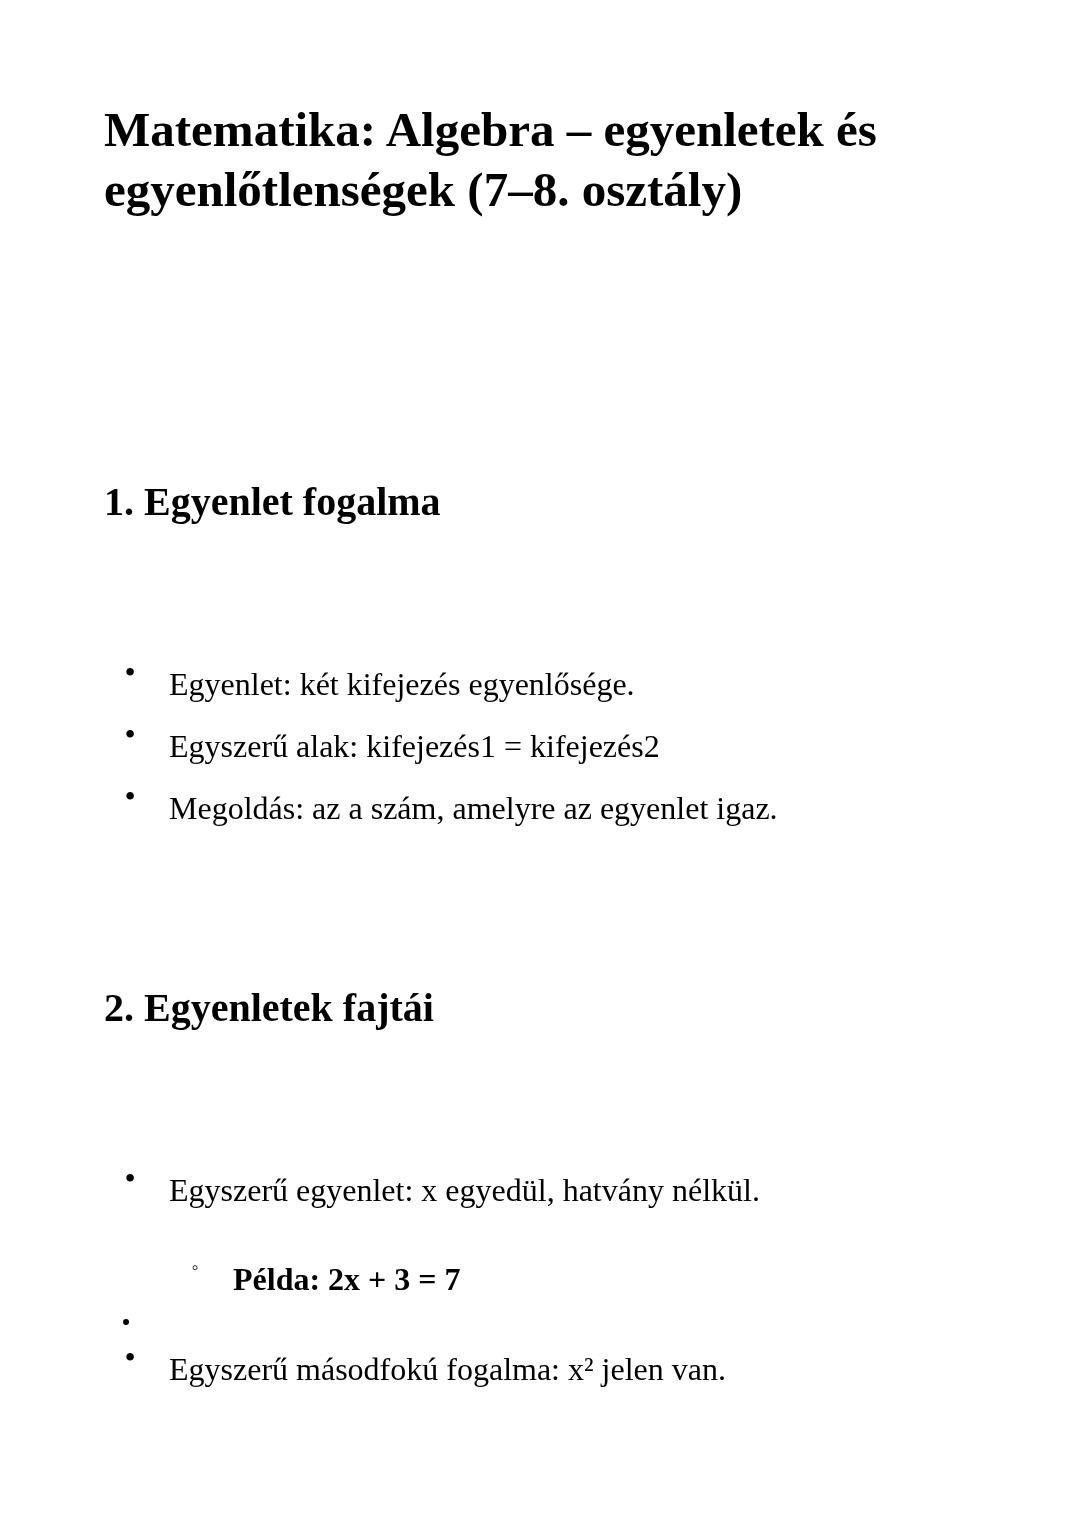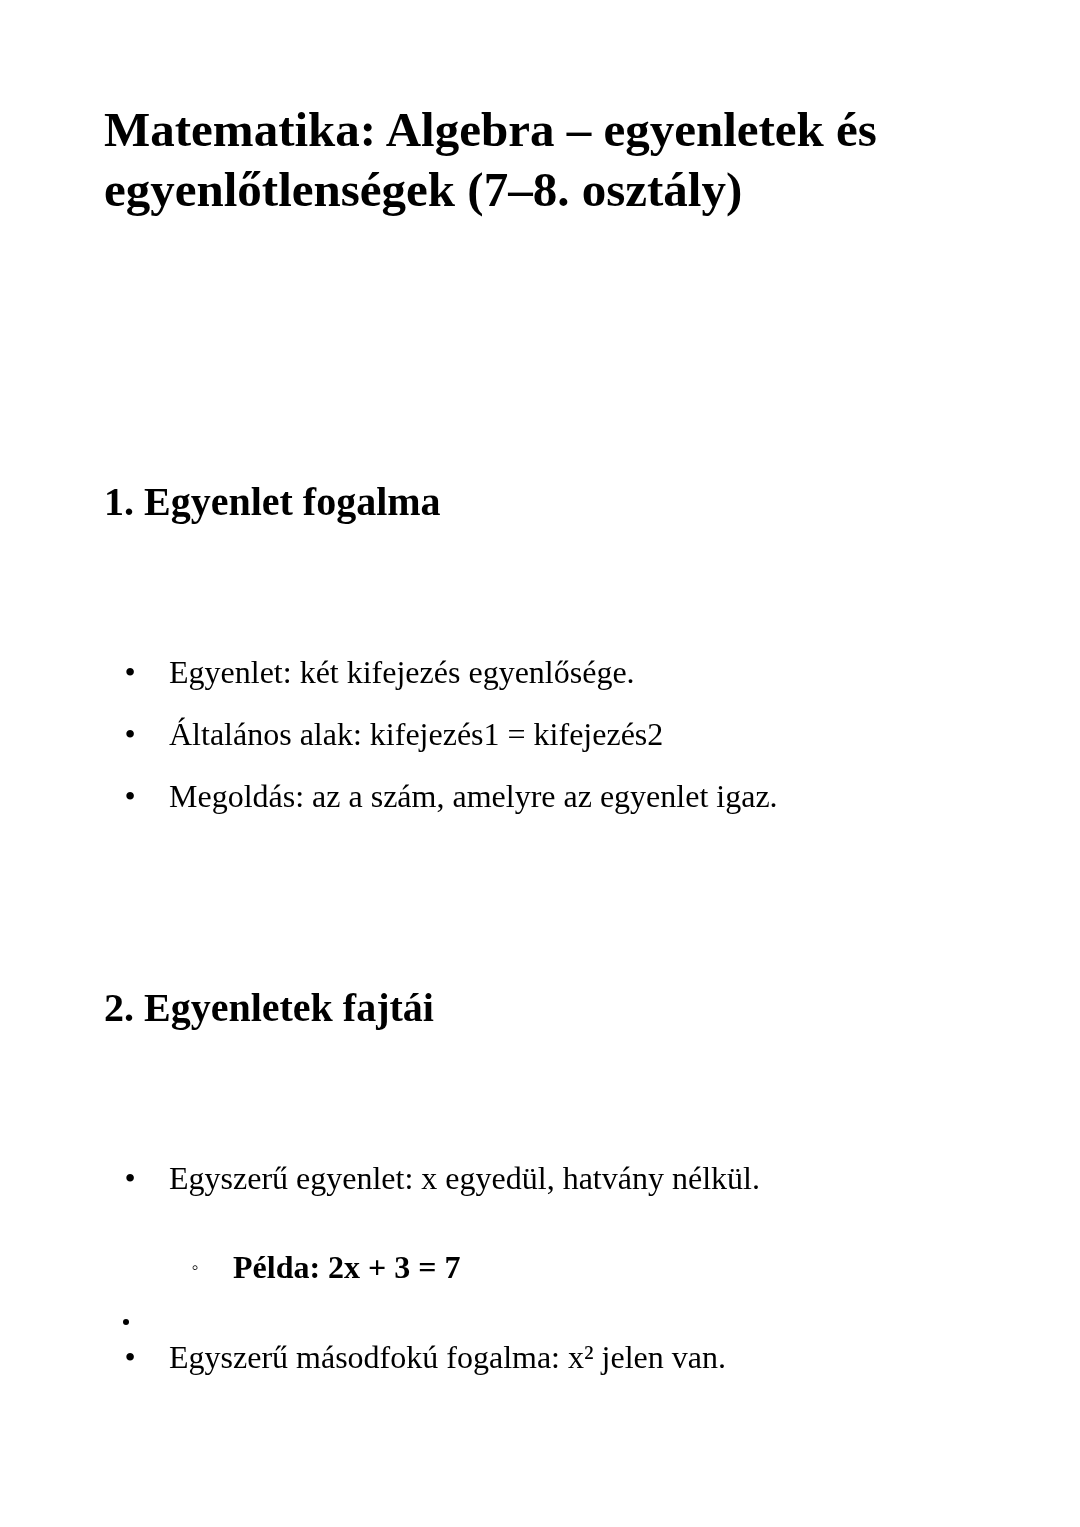--- a/index.html
+++ b/index.html
@@ -3,39 +3,39 @@
   <meta charset="utf-8">
   <style>
     html, body { margin: 0; padding: 0; background: #ffffff; }
     body { width: 1080px; height: 1527px; position: relative; overflow: hidden;
       font-family: "Liberation Serif", "DejaVu Serif", serif; color: #000; }
     .abs { position: absolute; }
     .title { left: 104px; top: 100px; width: 900px; font-weight: bold; font-size: 49px; line-height: 60px; margin: 0; }
     .h2 { left: 104px; font-weight: bold; font-size: 40px; line-height: 48px; margin: 0; }
     .item { left: 120px; font-size: 32px; line-height: 40px; white-space: nowrap; }
     .bullet { position: absolute; left: 0; top: 0; width: 20px; text-align: center; }
-    .text { position: absolute; left: 49px; top: 0; }
+    .text { position: absolute; left: 49px; top: 12px; }
     .sub .bullet { font-size: 20px; }
     .sub .text { left: 113px; }
     .tiny-bullet { left: 123px; width: 6px; height: 6px; border-radius: 50%; background: #000; }
   </style>
 </head>
 <body>
 
 <h1 class="abs title">Matematika: Algebra – egyenletek és egyenlőtlenségek (7–8. osztály)</h1>
 
 <h2 class="abs h2" style="top:478px;">1. Egyenlet fogalma</h2>
 
 <div class="abs item" style="top:652px;">
   <span class="bullet">•</span>
   <span class="text">Egyenlet: két kifejezés egyenlősége.</span>
 </div>
 <div class="abs item" style="top:714px;">
   <span class="bullet">•</span>
-  <span class="text">Általános alak: kifejezés1 = kifejezés2</span>
+  <span class="text">Egyszerű alak: kifejezés1 = kifejezés2</span>
 </div>
 <div class="abs item" style="top:776px;">
   <span class="bullet">•</span>
   <span class="text">Megoldás: az a szám, amelyre az egyenlet igaz.</span>
 </div>
 
 <h2 class="abs h2" style="top:984px;">2. Egyenletek fajtái</h2>
 
 <div class="abs item" style="top:1158px;">
   <span class="bullet">•</span>

